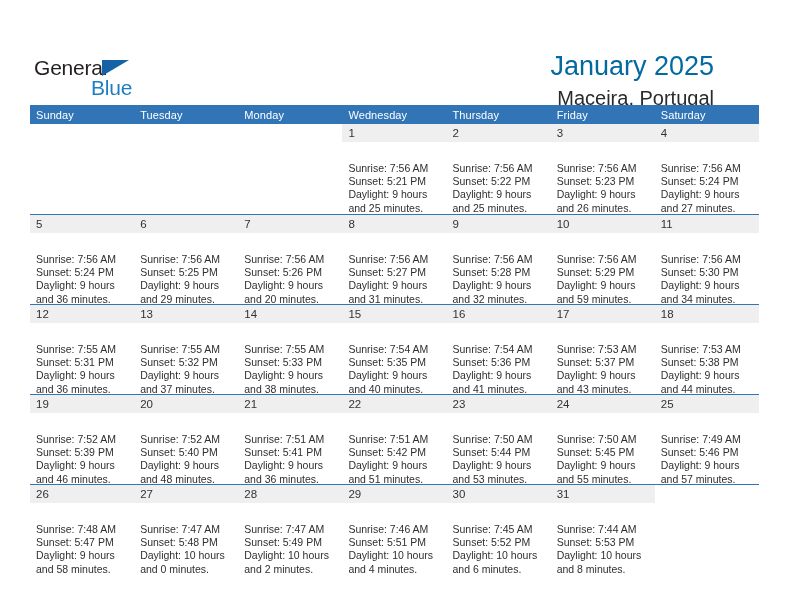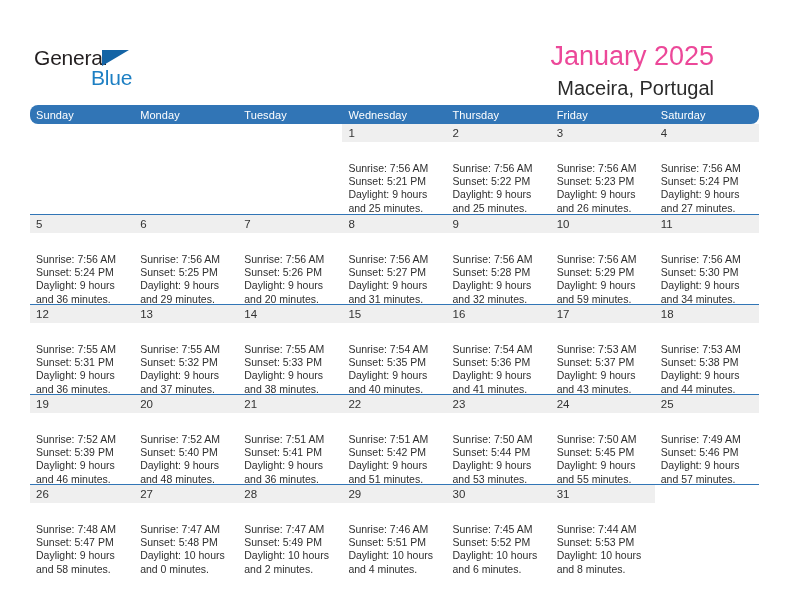--- a/index.html
+++ b/index.html
@@ -19,21 +19,21 @@
     position: relative;
     width: 792px;
     height: 612px;
     box-sizing: border-box;
   }
 
   
   .header {
     position: absolute;
     left: 0;
-    top: 8px;
+    top: 18px;
     width: 752px;
     height: 100px;
   }
 
   .logo {
     position: absolute;
     left: 34px;
     top: 38px;
     width: 150px;
     height: 48px;
@@ -69,21 +69,21 @@
   }
 
   .title-block {
     position: absolute;
     right: 38px;
     top: 32px;
     text-align: right;
   }
   .cal-title {
     font-size: 27px;
-    color: #ec4899;
+    color: #0369a1;
     line-height: 32px;
     white-space: nowrap;
     font-weight: normal;
     margin: 0;
   }
   .cal-subtitle {
     font-size: 20px;
     color: #2b2b2b;
     line-height: 18px;
     margin-top: 7px;
@@ -96,21 +96,20 @@
     left: 30px;
     top: 105px;
     width: 729px;
   }
 
   .weekday-row {
     display: flex;
     width: 729px;
     height: 19px;
     background: #3175b6;
-    border-radius: 8px;
   }
   .weekday {
     flex: 0 0 104.14px;
     width: 104.14px;
     box-sizing: border-box;
     padding: 2px 0 0 6px;
     color: #ffffff;
     font-size: 11px;
     line-height: 16px;
     letter-spacing: 0.1px;
@@ -181,22 +180,22 @@
     <div class="title-block">
       <h1 class="cal-title">January 2025</h1>
       <div class="cal-subtitle">Maceira, Portugal</div>
     </div>
 
   </div>
 
   <div class="calendar">
     <div class="weekday-row" id="weekday-row">
         <div class="weekday">Sunday</div>
+        <div class="weekday">Tuesday</div>
         <div class="weekday">Monday</div>
-        <div class="weekday">Tuesday</div>
         <div class="weekday">Wednesday</div>
         <div class="weekday">Thursday</div>
         <div class="weekday">Friday</div>
         <div class="weekday">Saturday</div>
       </div>
     <div id="weeks-container">
         <div class="week-row first">
           <div class="day-cell blank">
             <span class="day-num"></span>
           </div>

